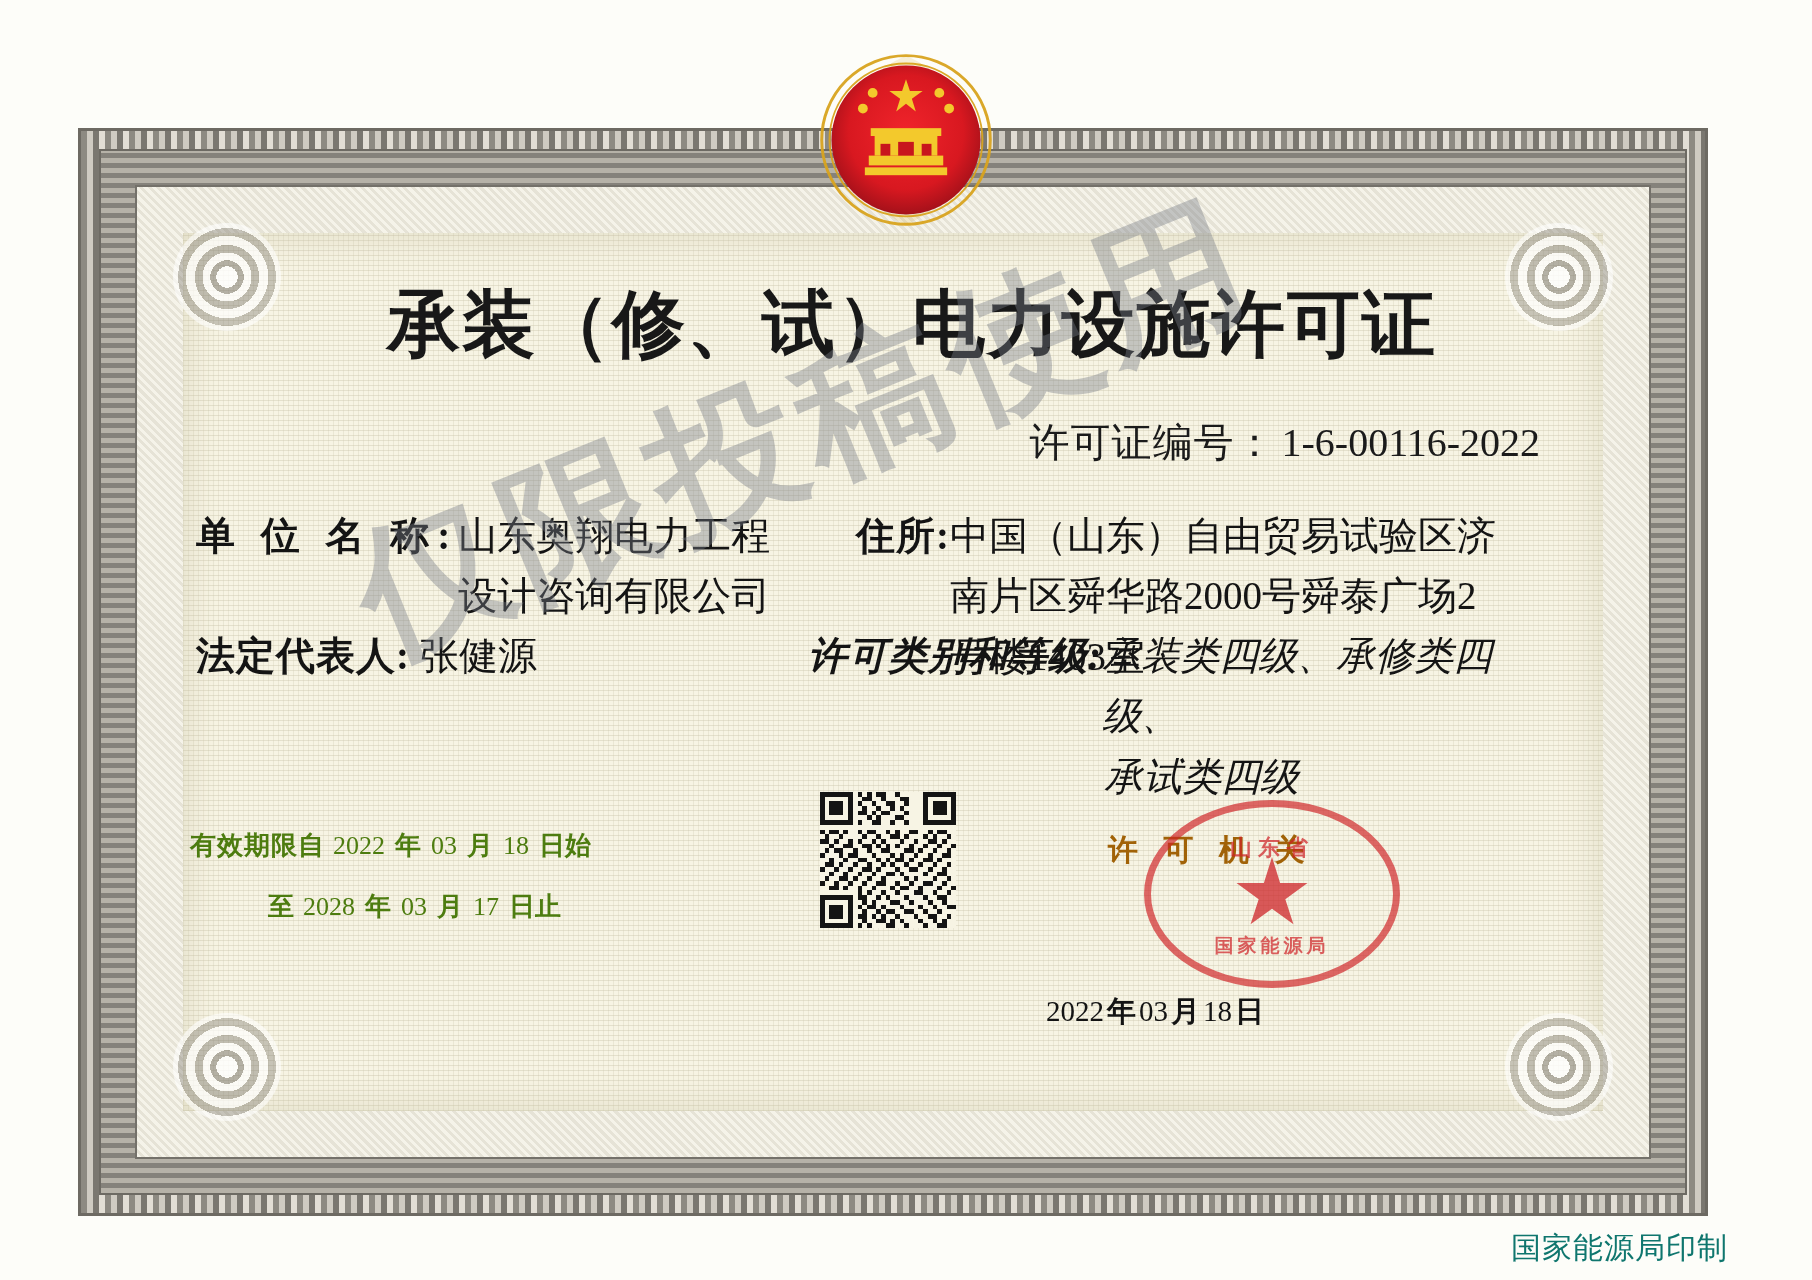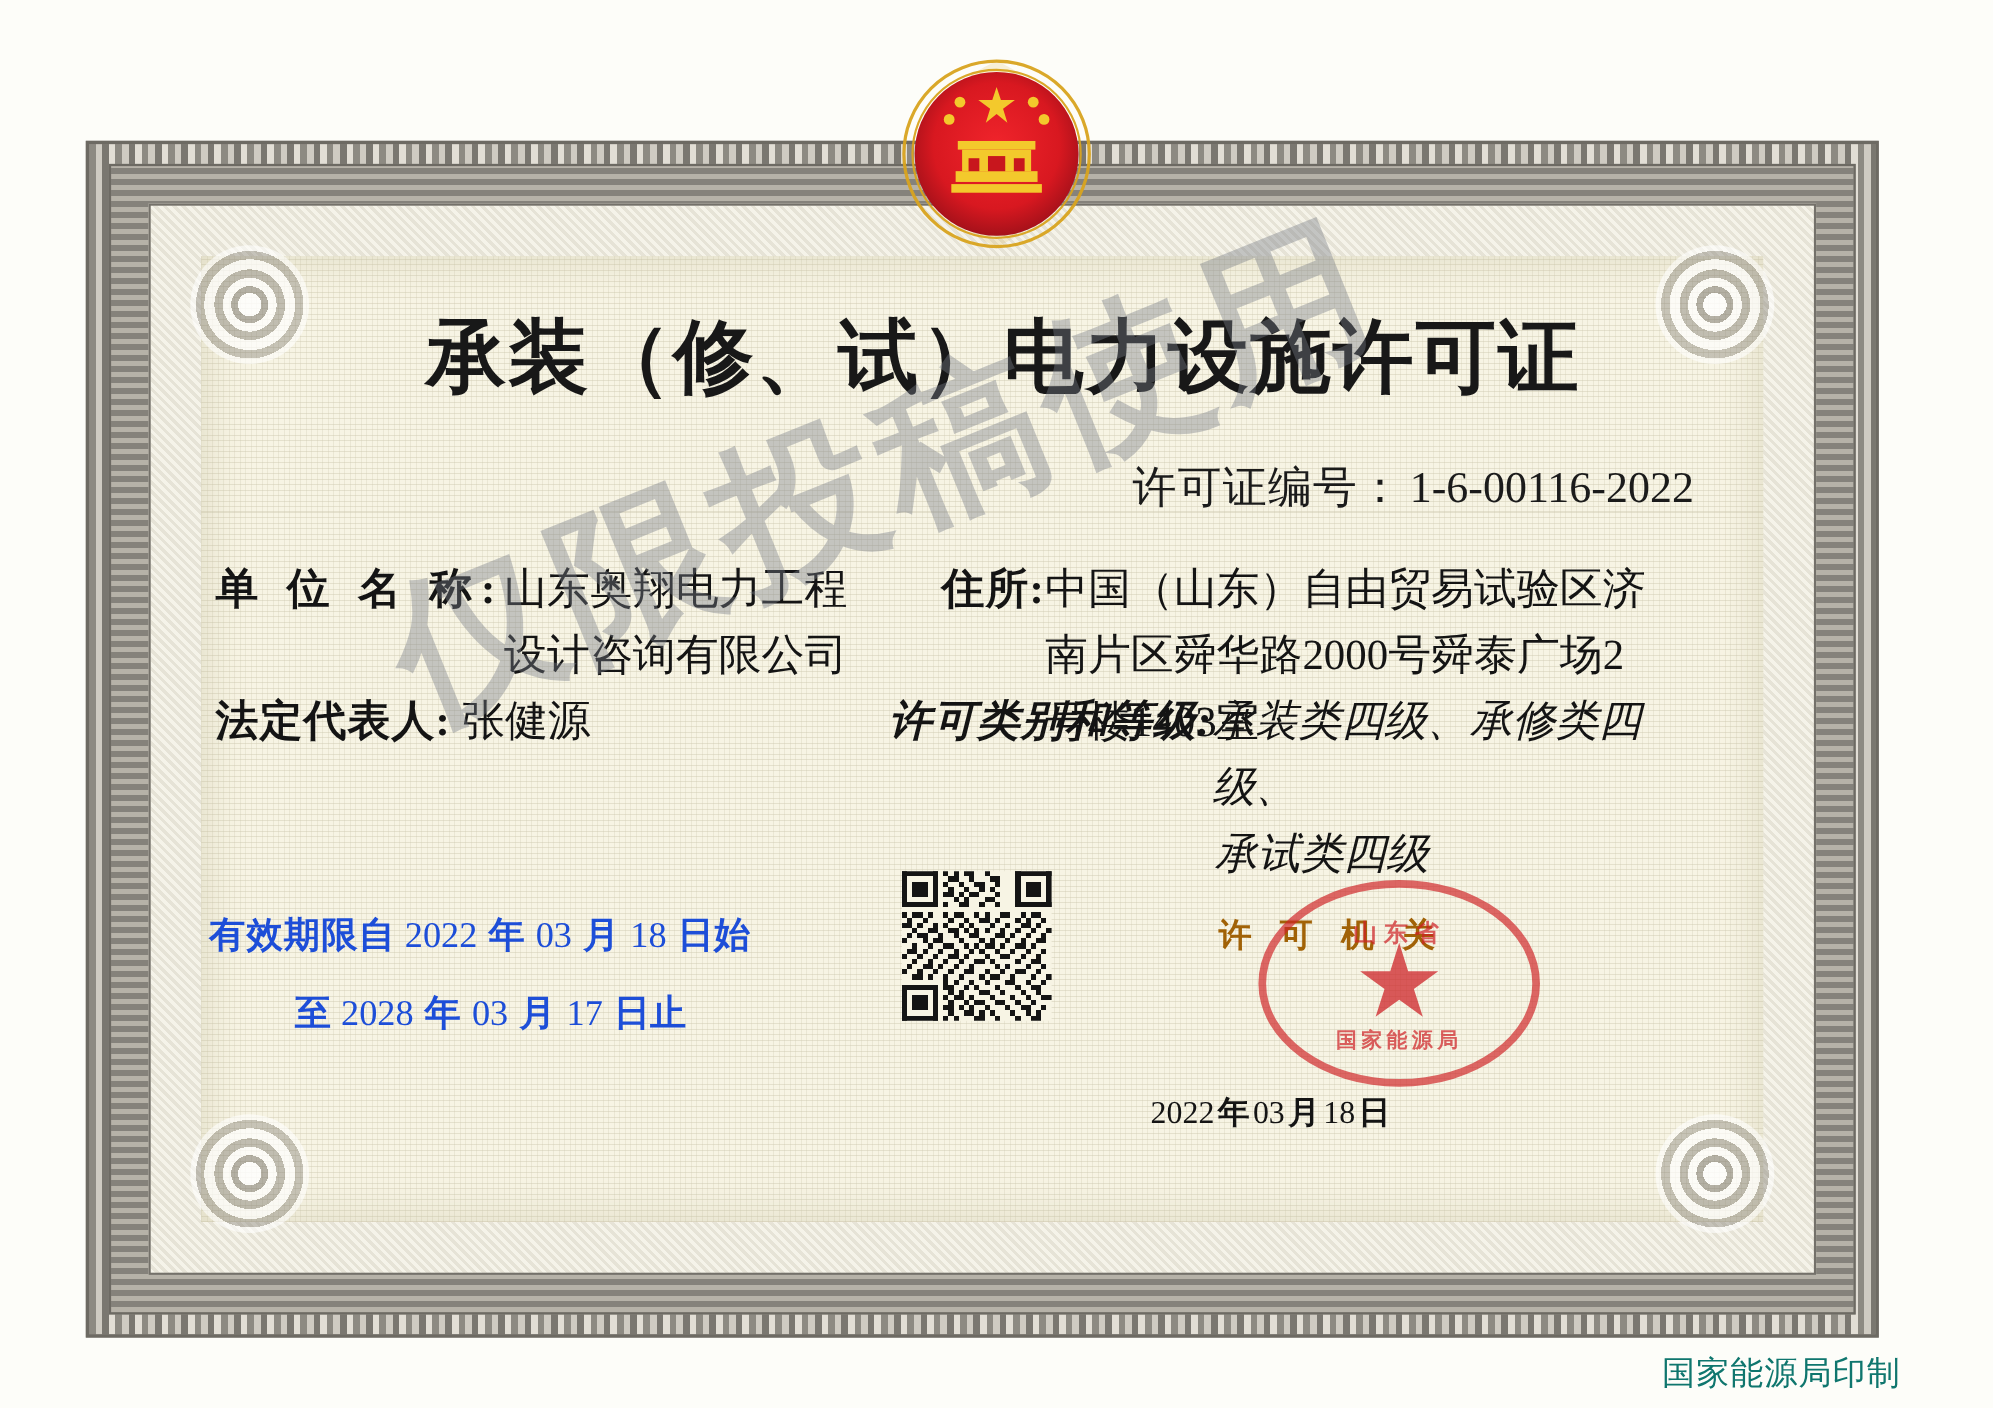--- a/index.html
+++ b/index.html
@@ -188,22 +188,22 @@
   #field-category { left: 730px; top: 498px; width: 790px; }
   #field-category .row { display: flex; align-items: flex-start; font-style: italic; }
   #field-category .value { display: inline-block; max-width: 440px; text-align: left; }
   #field-category .value .line2 { display: block; text-align: left; padding-left: 2px; }
 
   
   .validity {
     position: absolute;
     left: 112px;
     top: 700px;
-    font-size: 33px;
-    color: #1d4ed8;
+    font-size: 26px;
+    color: #4d7c0f;
   }
   .validity .line {
     display: flex;
     align-items: baseline;
     white-space: nowrap;
     margin-bottom: 26px;
   }
   .validity .lbl { font-weight: bold; letter-spacing: 1px; }
   .validity .num { padding: 0 8px; }
   .validity .unit { font-weight: bold; padding: 0 2px; }

